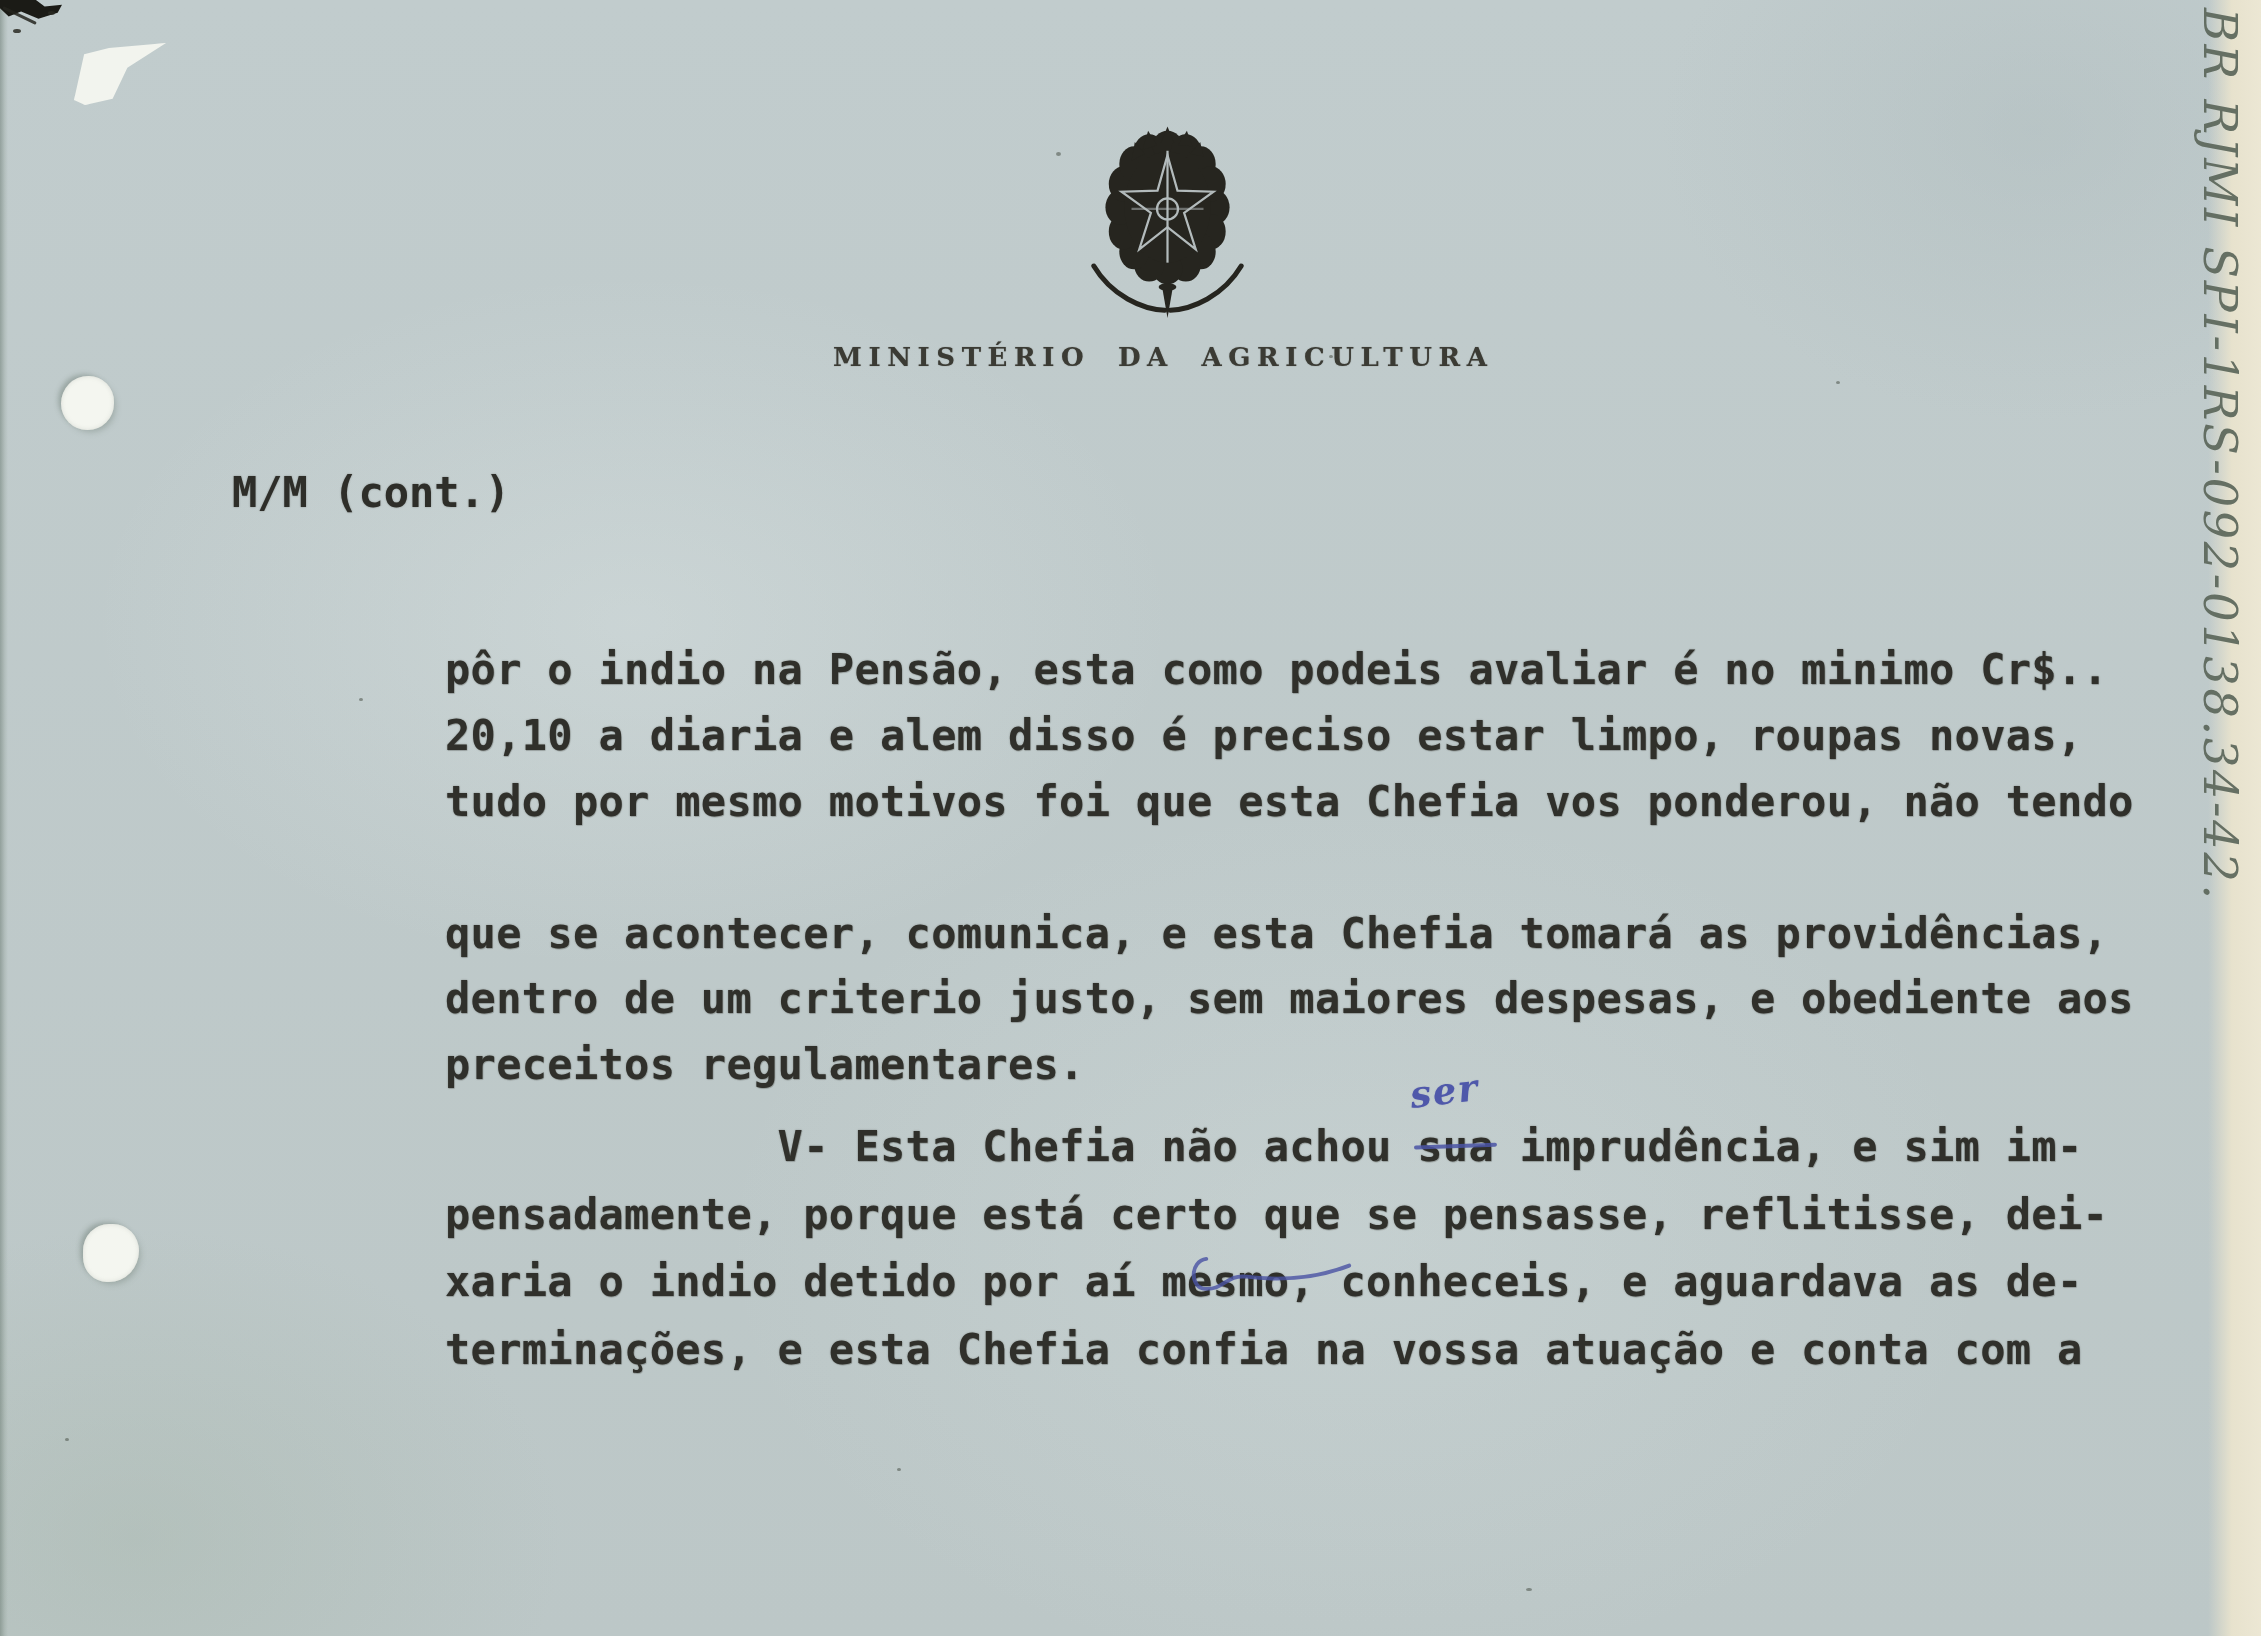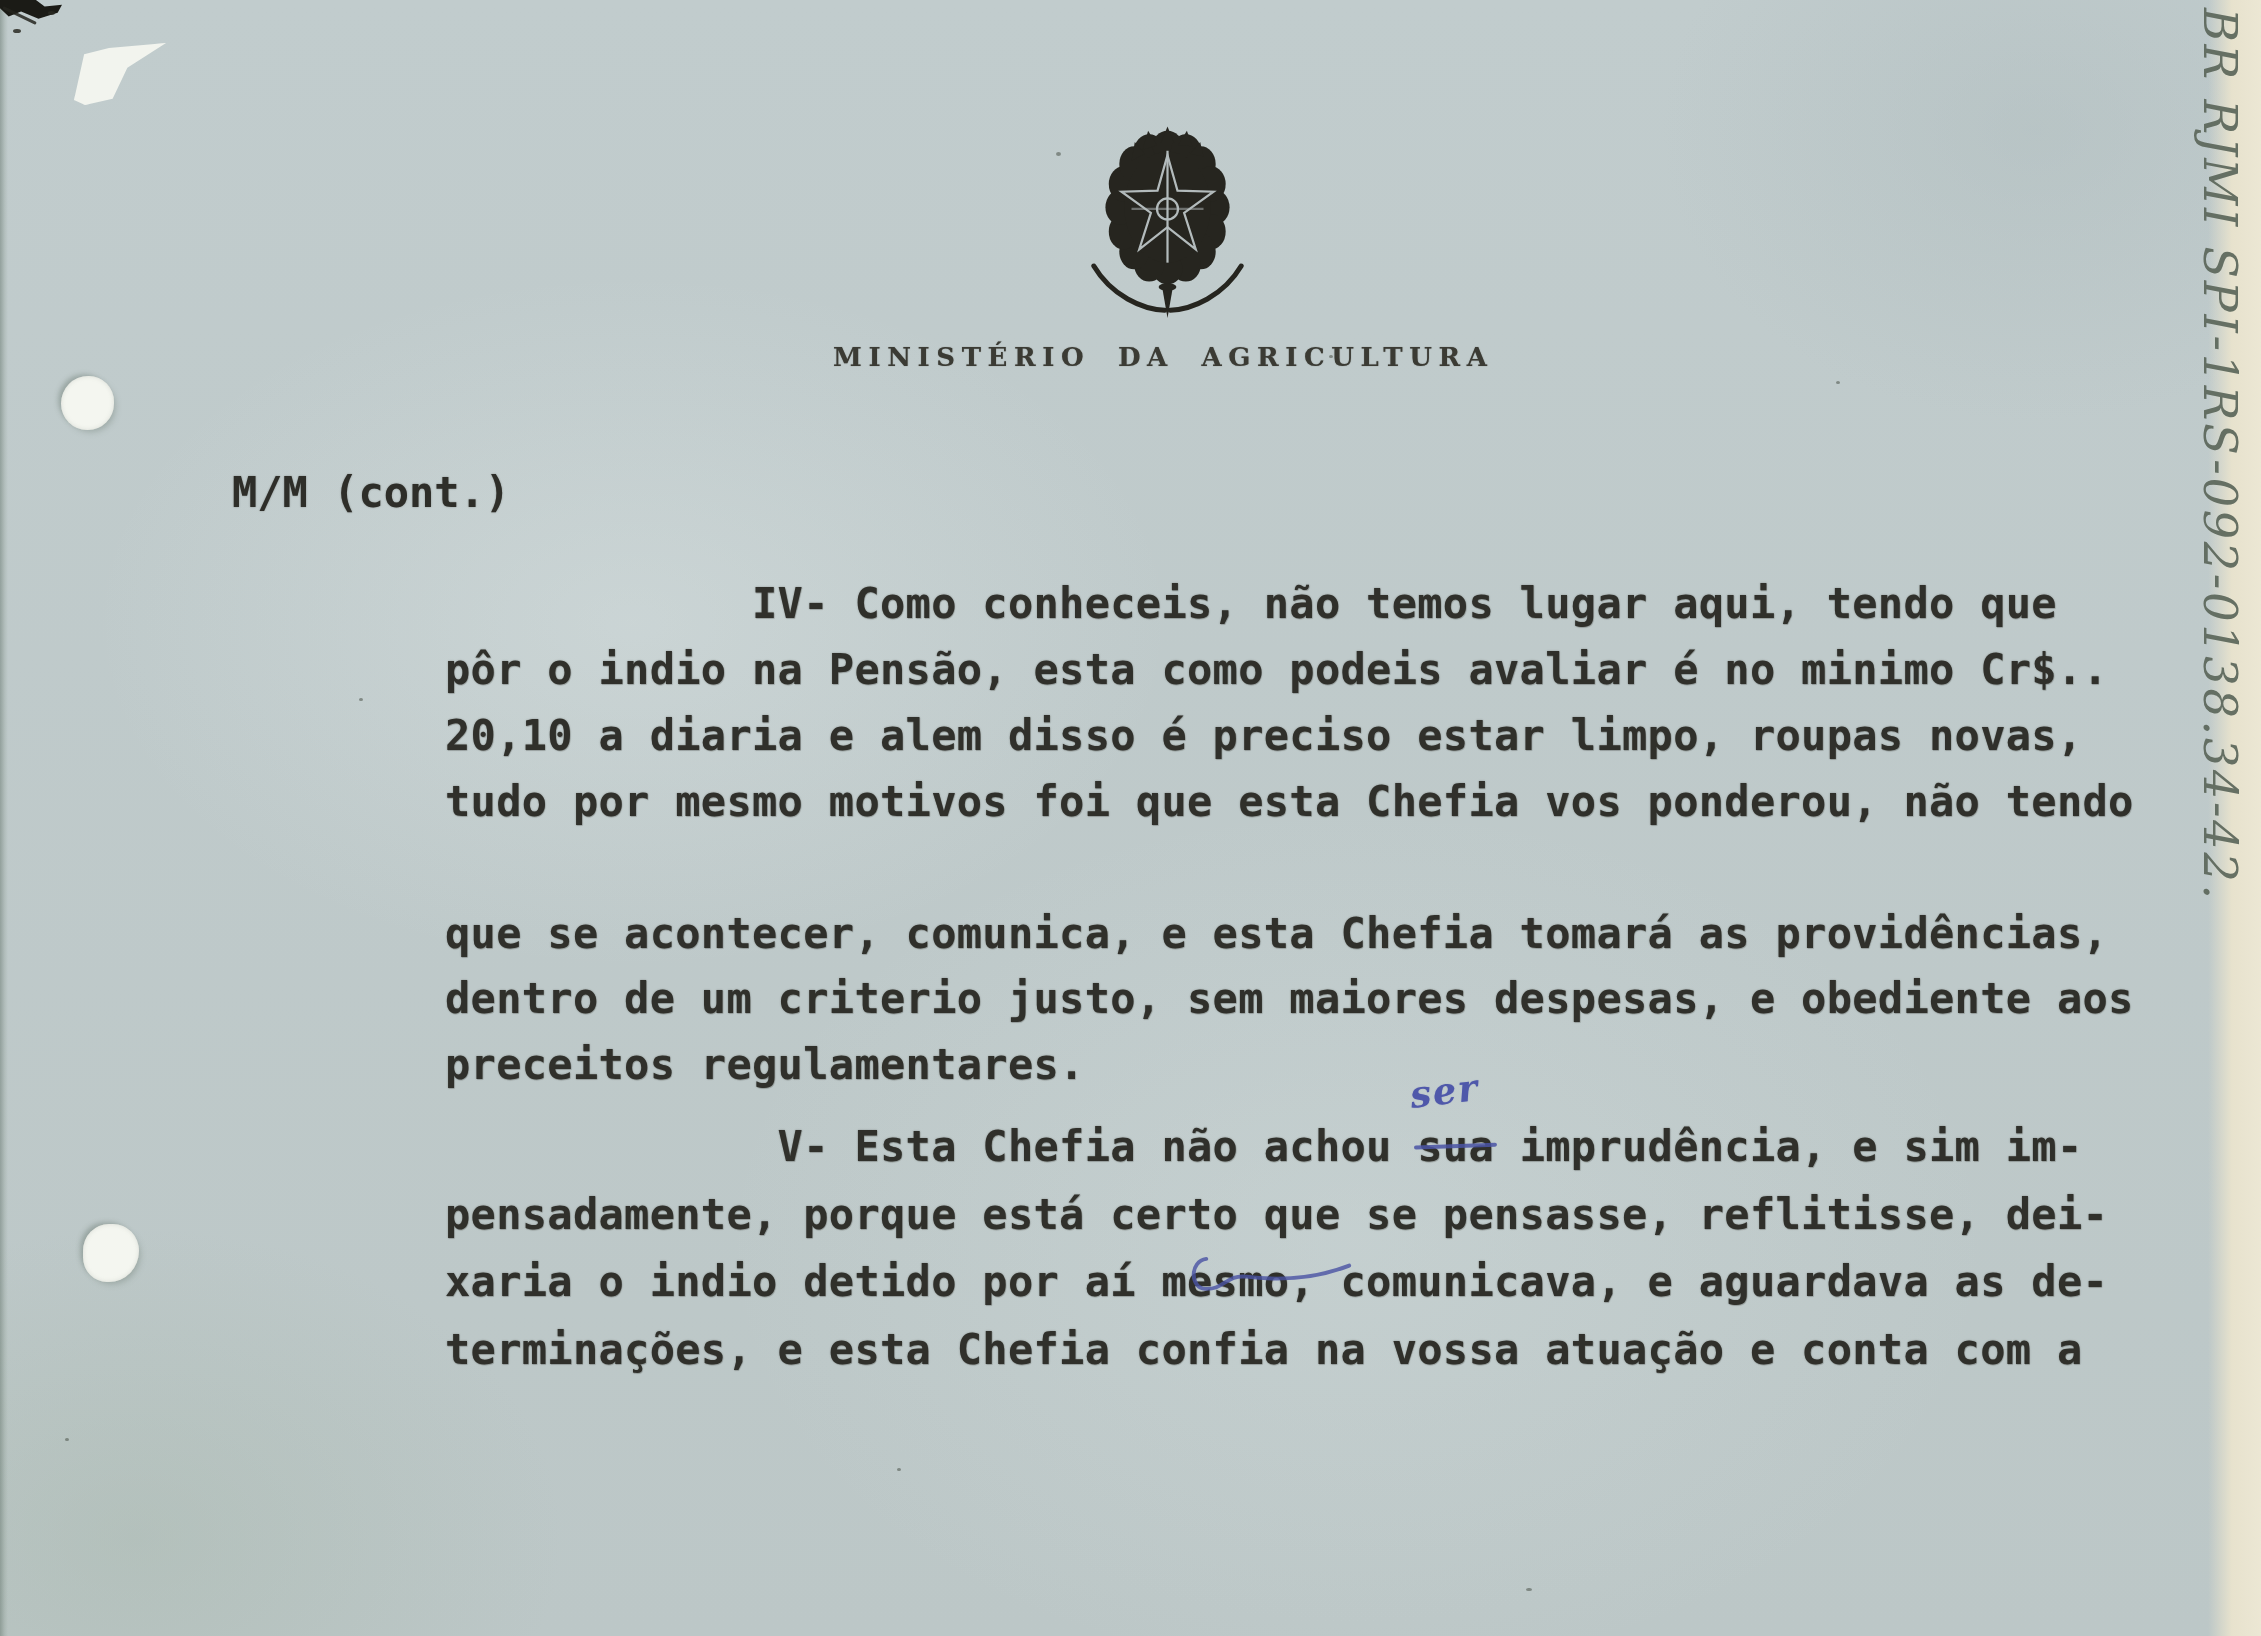--- a/index.html
+++ b/index.html
@@ -148,31 +148,30 @@
       <path d="M318,258 C286,312 230,336 190,338"></path>
     </g>
     <path d="M176,300 l9,52 l9,-52 z" fill="#26251f"></path>
     <ellipse cx="185" cy="296" rx="16" ry="7" fill="#26251f"></ellipse>
   </svg>
 
   <div class="ministry">MINISTÉRIO DA AGRICULTURA</div>
 
   <div class="ref-label">M/M (cont.)</div>
 
-  <div class="typed-line" style="top:583px">            IV- Como conheceis, não temos lugar aqui, tendo que</div>
   <div class="typed-line" style="top:649px">pôr o indio na Pensão, esta como podeis avaliar é no minimo Cr$..</div>
   <div class="typed-line" style="top:715px">20,10 a diaria e alem disso é preciso estar limpo, roupas novas,</div>
   <div class="typed-line" style="top:781px">tudo por mesmo motivos foi que esta Chefia vos ponderou, não tendo</div>
   <div class="typed-line" style="top:913px">que se acontecer, comunica, e esta Chefia tomará as providências,</div>
   <div class="typed-line" style="top:978px">dentro de um criterio justo, sem maiores despesas, e obediente aos</div>
   <div class="typed-line" style="top:1044px">preceitos regulamentares.</div>
 
   <div class="typed-line" style="top:1126px"><span>             V- Esta Chefia não achou </span><span class="struck"><i class="strike-line"></i><span>sua</span></span><span> imprudência, e sim im-</span></div>
   <div class="typed-line" style="top:1194px">pensadamente, porque está certo que se pensasse, reflitisse, dei-</div>
-  <div class="typed-line" style="top:1261px">xaria o indio detido por aí mesmo, comunicava, e aguardava as de-</div>
+  <div class="typed-line" style="top:1261px">xaria o indio detido por aí mesmo, conheceis, e aguardava as de-</div>
   <div class="typed-line" style="top:1329px">terminações, e esta Chefia confia na vossa atuação e conta com a</div>
 
   <div class="ser-note">ser</div>
   <svg class="blue-curve" viewBox="0 0 310 130">
     <path d="M40,36 c-30,4 -30,52 -2,54 c34,2 38,-26 74,-22 c66,8 130,2 186,-20" stroke="#4a53a4" stroke-width="7" fill="none" stroke-linecap="round"></path>
   </svg>
 
   <div class="archival">BR RJMI SPI-1RS-092-0138.34-42.</div>
 
   <div class="speck" style="left:1056px;top:152px;width:5px;height:3.9px"></div>

